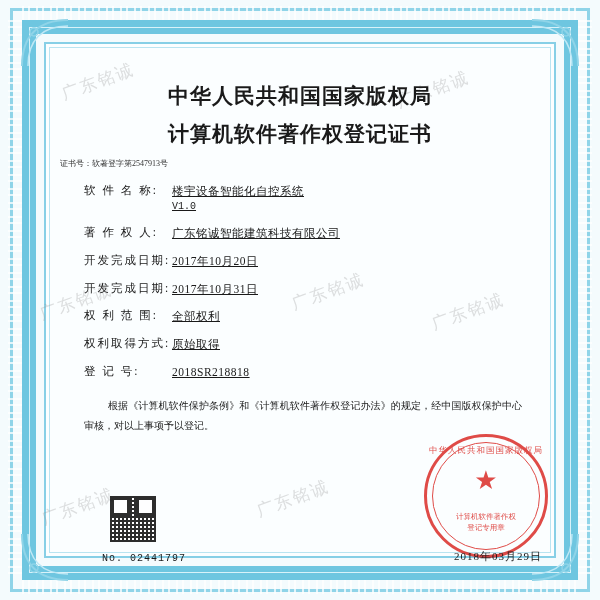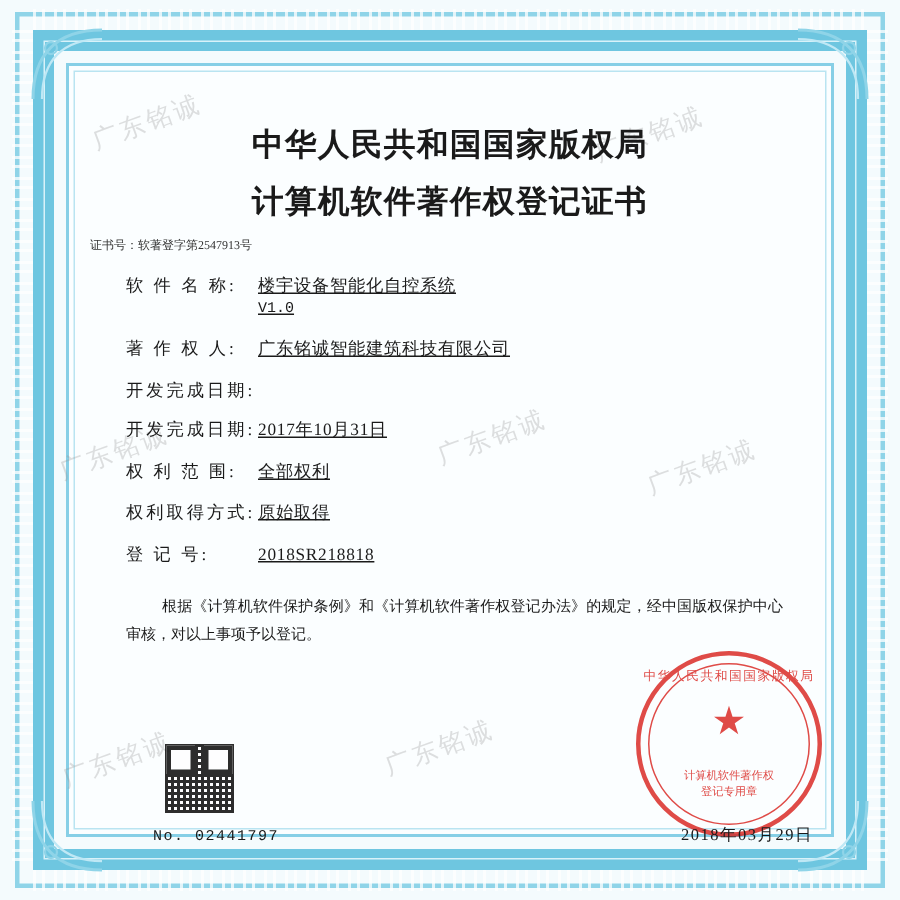--- a/index.html
+++ b/index.html
@@ -357,20 +357,21 @@
         </div>
       </div>
 
       <div class="field-row">
         <div class="field-label">著 作 权 人:</div>
         <div class="field-value">广东铭诚智能建筑科技有限公司</div>
       </div>
 
       <div class="field-row">
         <div class="field-label">开发完成日期:</div>
+        <div class="field-value">2017年10月20日</div>
       </div>
 
       <div class="field-row">
         <div class="field-label">开发完成日期:</div>
         <div class="field-value">2017年10月31日</div>
       </div>
 
       <div class="field-row">
         <div class="field-label">权 利 范 围:</div>
         <div class="field-value">全部权利</div>

